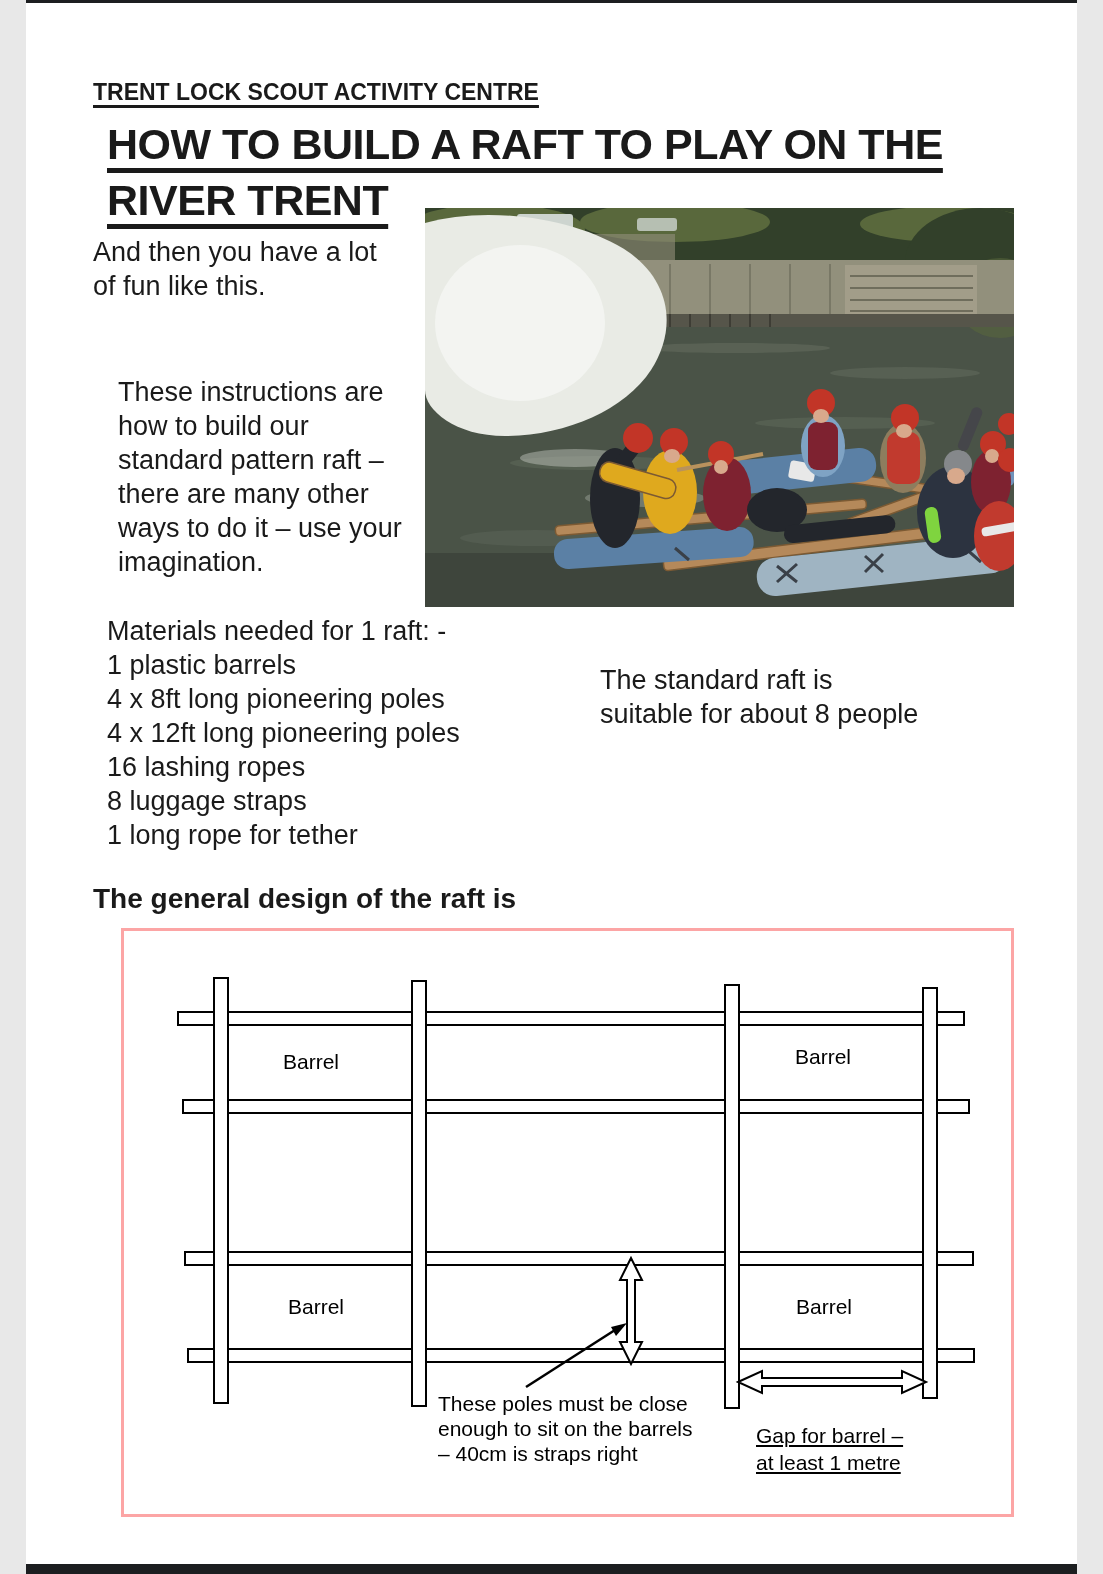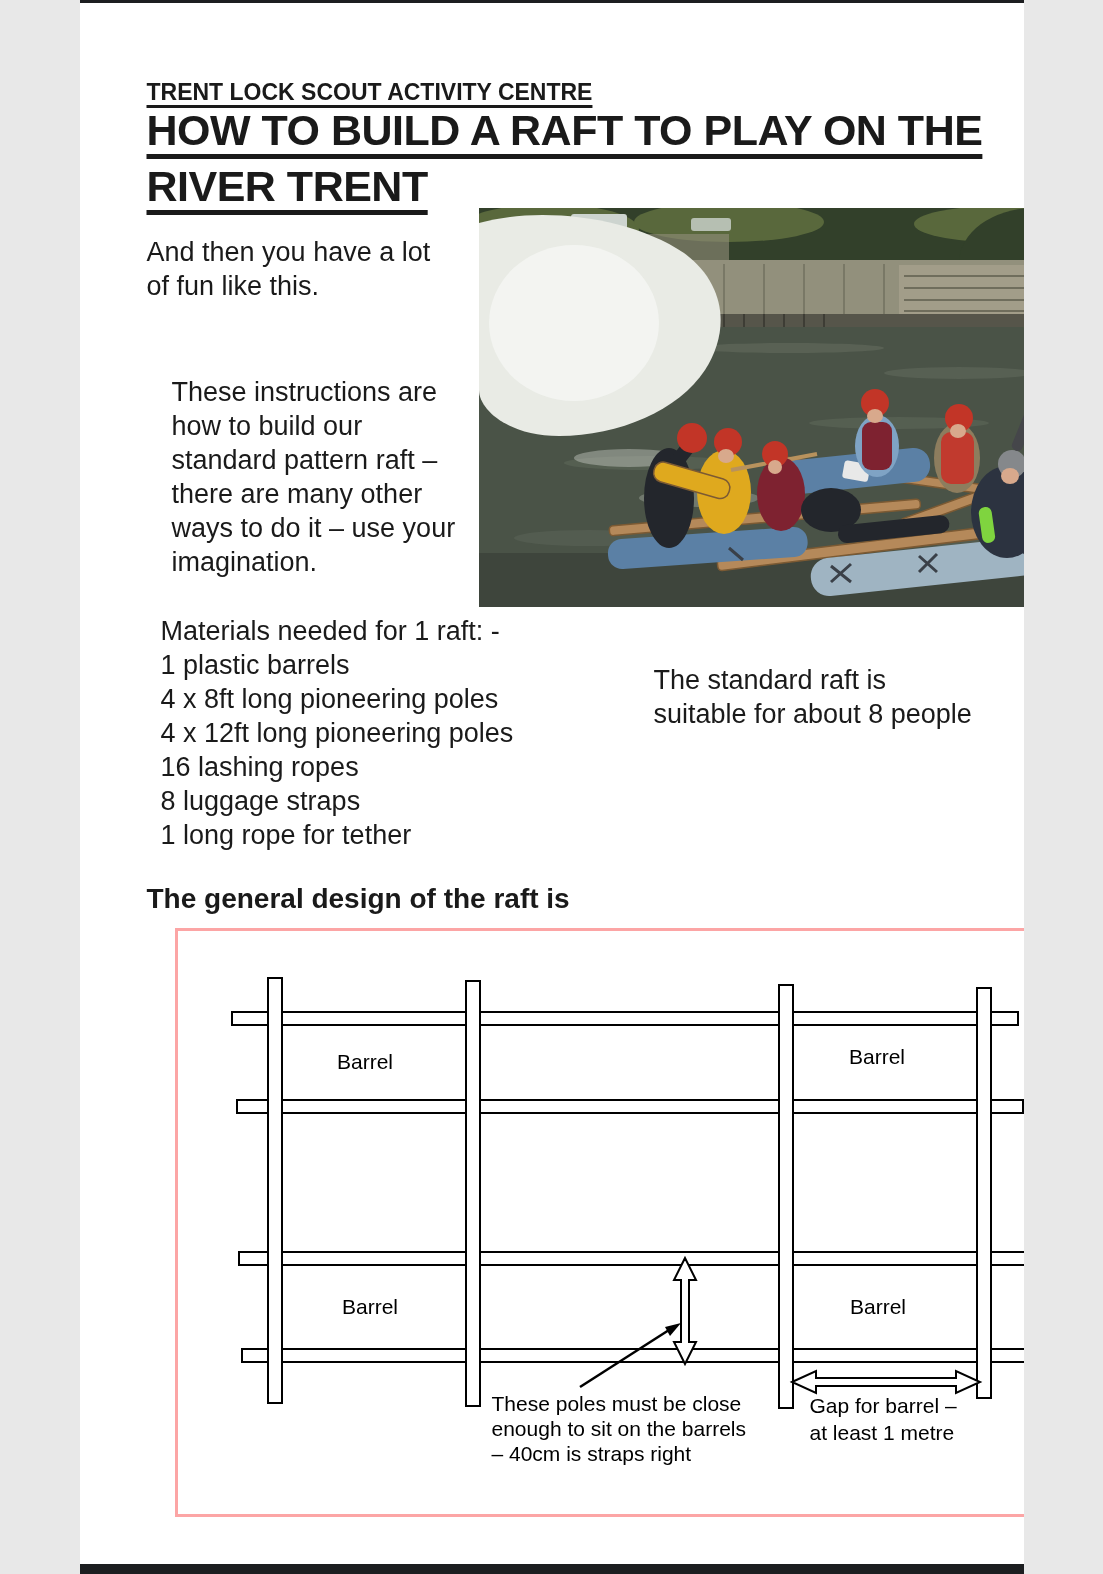--- a/index.html
+++ b/index.html
@@ -1,17 +1,17 @@
 <!DOCTYPE html>
 <html style="--ink: #1a1a1a; --paper: #ffffff; --photo-water: #4a5347; --photo-water-light: #71796a; --photo-water-dark: #343b33; --photo-trees: #32402a; --photo-trees-light: #59683c; --photo-sky: #cdd4cf; --photo-wall: #92907c; --photo-wall-light: #a29d89; --photo-wall-line: #6f6d5c; --photo-piling: #56554a; --photo-splash: #e9ebe5; --photo-splash-bright: #f6f7f4; --photo-pole: #b5895a; --photo-pole-dark: #7c5a33; --photo-barrel: #5b80a5; --photo-barrel-pale: #9fb4c2; --photo-helmet: #c23527; --photo-helmet-grey: #85888b; --photo-skin: #d8a98c; --photo-wetsuit: #23262c; --photo-vest: #7e2230; --photo-vest-red: #c13a2e; --photo-jacket: #2c3340; --photo-shirt: #7fa3c4; --photo-shirt-tan: #8d7d5e; --photo-yellow: #dfa91e; --photo-green: #7fd43f; --photo-rope: #3a4048; --diagram-ink: #000000;"><head>
 <meta charset="utf-8">
 <style>
   html,body{margin:0;padding:0;background:#e8e8e8;}
   .page{
-    position:relative;width:944px;height:1574px;background:var(--paper,#fff);
+    position:relative;width:1051px;height:1574px;background:var(--paper,#fff);
     font-family:"Liberation Sans","DejaVu Sans",sans-serif;color:var(--ink,#1a1a1a);
     overflow:hidden;margin:0 auto;
   }
   .edge-top{position:absolute;left:0;top:0;width:100%;height:3px;background:#1c1e20;}
   .edge-bottom{position:absolute;left:0;bottom:0;width:100%;height:10px;background:#1c1e20;}
 
   .kicker{position:absolute;left:67px;top:79px;font-size:23px;font-weight:bold;}
   .kicker [data-name="text-line"]{display:inline-block;text-decoration:underline;text-decoration-thickness:3px;text-underline-offset:5px;}
 
   .title{position:absolute;left:67px;top:102px;font-size:43px;font-weight:bold;line-height:56px;letter-spacing:-0.5px;}
@@ -24,32 +24,32 @@
   .capacity{position:absolute;left:574px;top:663px;}
   .diagram-heading{position:absolute;left:67px;top:883px;font-size:28px;font-weight:bold;}
 
   .photo{position:absolute;left:399px;top:208px;width:589px;height:399px;}
   .photo svg{display:block;width:100%;height:100%;}
 
   .diagram-box{position:absolute;left:95px;top:928px;width:893px;height:589px;border:3px solid #fca5a5;box-sizing:border-box;}
   .diagram-box svg{position:absolute;left:0;top:0;width:887px;height:583px;}
   .diagram-note{position:absolute;font-size:21px;line-height:25px;color:#000;}
   .note-poles{left:314px;top:460px;}
-  .note-gap{left:632px;top:461px;line-height:27px;}
+  .note-gap{left:632px;top:491px;line-height:27px;text-decoration:underline;}
   .barrel-label{font-size:21px;fill:#000;}
 </style>
 </head>
 <body>
 
 <div class="page" data-name="document-page">
   <div class="edge-top" data-name="page-edge-top"></div>
   <div class="edge-bottom" data-name="page-edge-bottom"></div>
 
   <div class="kicker" data-name="site-title"><div data-name="text-line">TRENT LOCK SCOUT ACTIVITY CENTRE</div></div>
-  <h1 class="title" style="margin:0;" data-name="page-title">
+  <h1 class="title" style="margin:14px;" data-name="page-title">
       <div data-name="text-line">HOW TO BUILD A RAFT TO PLAY ON THE</div>
       <div data-name="text-line">RIVER TRENT</div>
     </h1>
 
   <div class="bodytext intro" data-name="intro-paragraph">
       <div data-name="text-line">And then you have a lot</div>
       <div data-name="text-line">of fun like this.</div>
     </div>
   <div class="bodytext instructions" data-name="instructions-paragraph">
       <div data-name="text-line">These instructions are</div>

